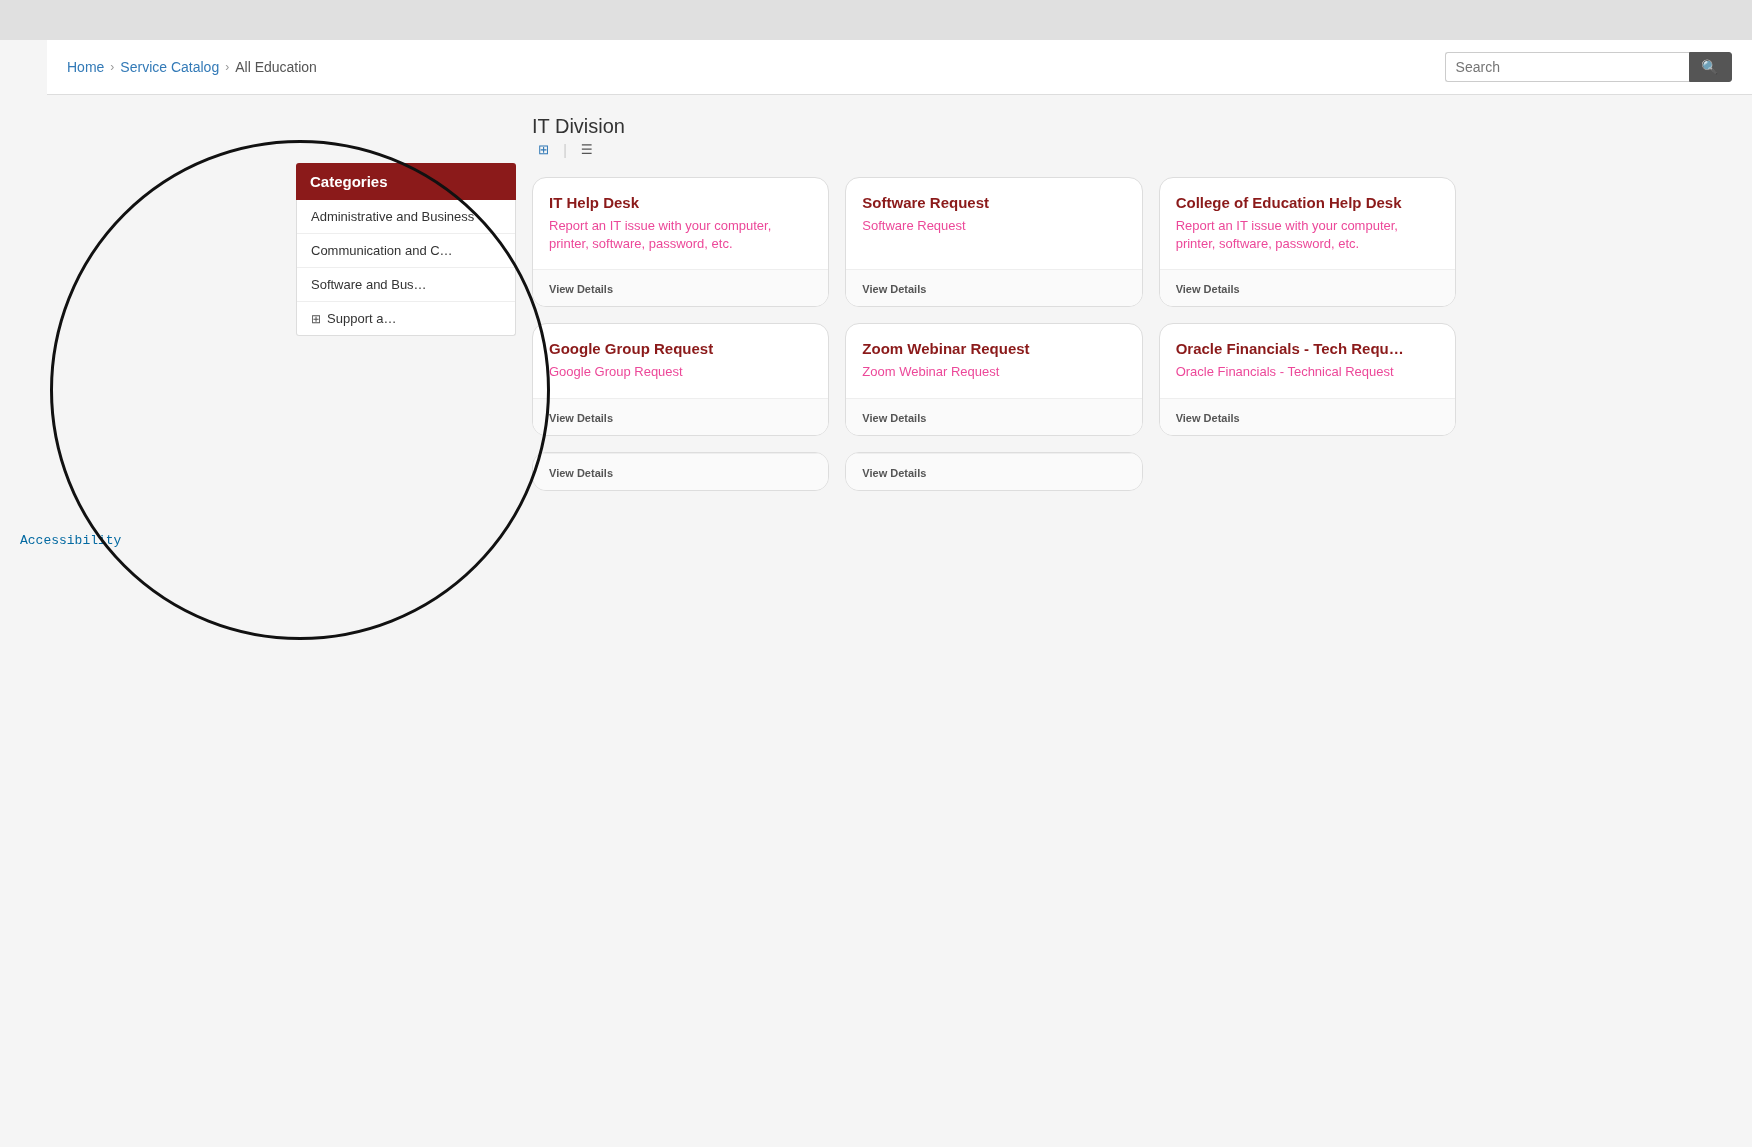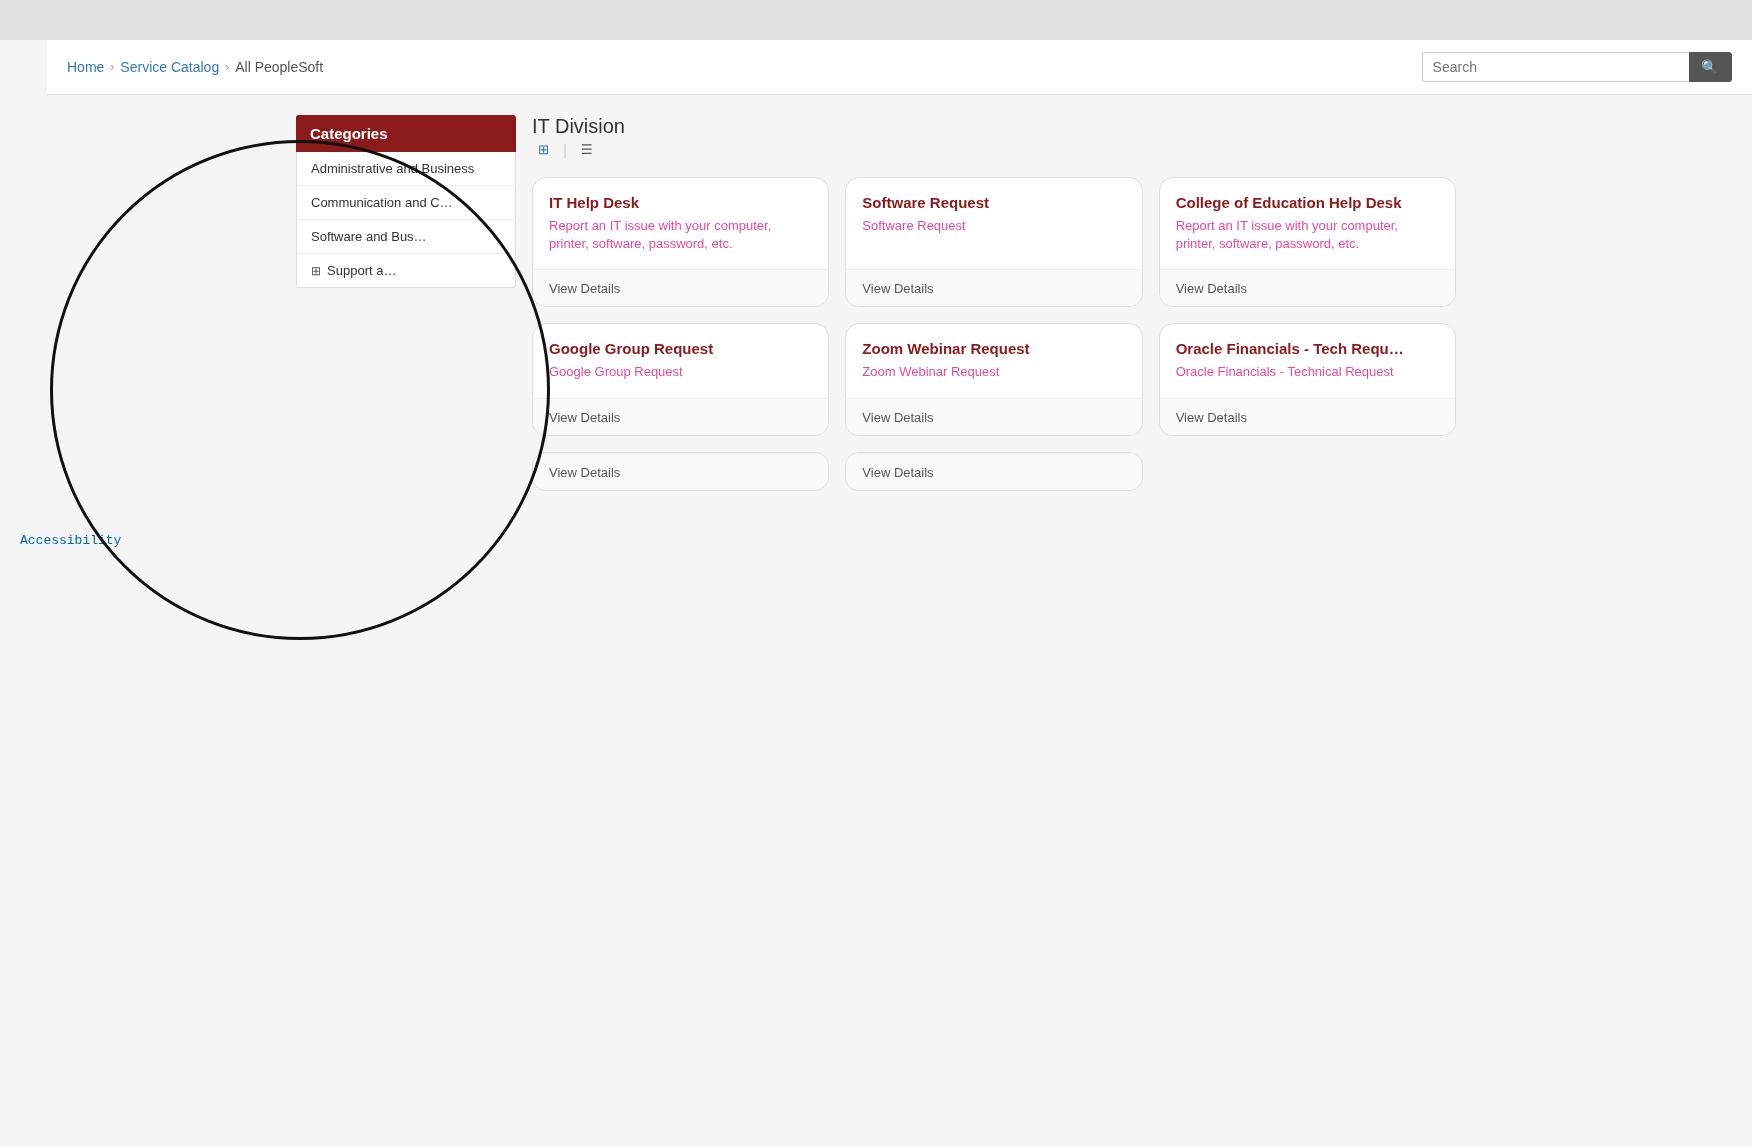--- a/index.html
+++ b/index.html
@@ -36,21 +36,21 @@
       font-size: 12px;
     }
     .breadcrumb .current {
       color: #555;
     }
     .search-bar {
       display: flex;
       align-items: center;
     }
     .search-bar input {
-      width: 267px;
+      width: 244px;
       padding: 6px 10px;
       border: 1px solid #ccc;
       border-right: none;
       border-radius: 3px 0 0 3px;
       font-size: 14px;
       outline: none;
     }
     .search-bar button {
       padding: 6px 12px;
       background: #555;
@@ -67,20 +67,21 @@
       padding: 20px;
       gap: 16px;
       max-width: 1200px;
       margin: 0 auto;
     }
 
     
     .sidebar {
       width: 220px;
       flex-shrink: 0;
+      margin-top: 48px;
     }
     .sidebar-header {
       background: #8b1a1a;
       color: #fff;
       padding: 10px 14px;
       font-size: 15px;
       font-weight: bold;
       border-radius: 3px 3px 0 0;
     }
     .sidebar-list {
@@ -170,22 +171,23 @@
       line-height: 1.4;
     }
     .card-footer {
       border-top: 1px solid #eee;
       padding: 10px 16px;
       background: #fafafa;
     }
     .card-footer a {
       color: #555;
       text-decoration: none;
-      font-size: 13px;
-      cursor: pointer;
+      font-size: 11px;
+      cursor: pointer;
+      font-weight: bold;
     }
 
     
     .page-footer {
       padding: 20px;
       text-align: left;
     }
     .page-footer a {
       color: #0369a1;
       text-decoration: none;
@@ -212,21 +214,21 @@
 <div class="magnify-overlay"></div>
 
 <div class="top-bar"></div>
 
 <div class="breadcrumb-bar">
   <nav class="breadcrumb">
     <a href="#">Home</a>
     <span class="chevron">›</span>
     <a href="#">Service Catalog</a>
     <span class="chevron">›</span>
-    <span class="current">All PeopleSoft</span>
+    <span class="current">All Education</span>
   </nav>
   <div class="search-bar">
     <input type="text" placeholder="Search" style="">
     <button>
       <span>🔍</span>
     </button>
   </div>
 </div>
 
 <div class="main-container">

